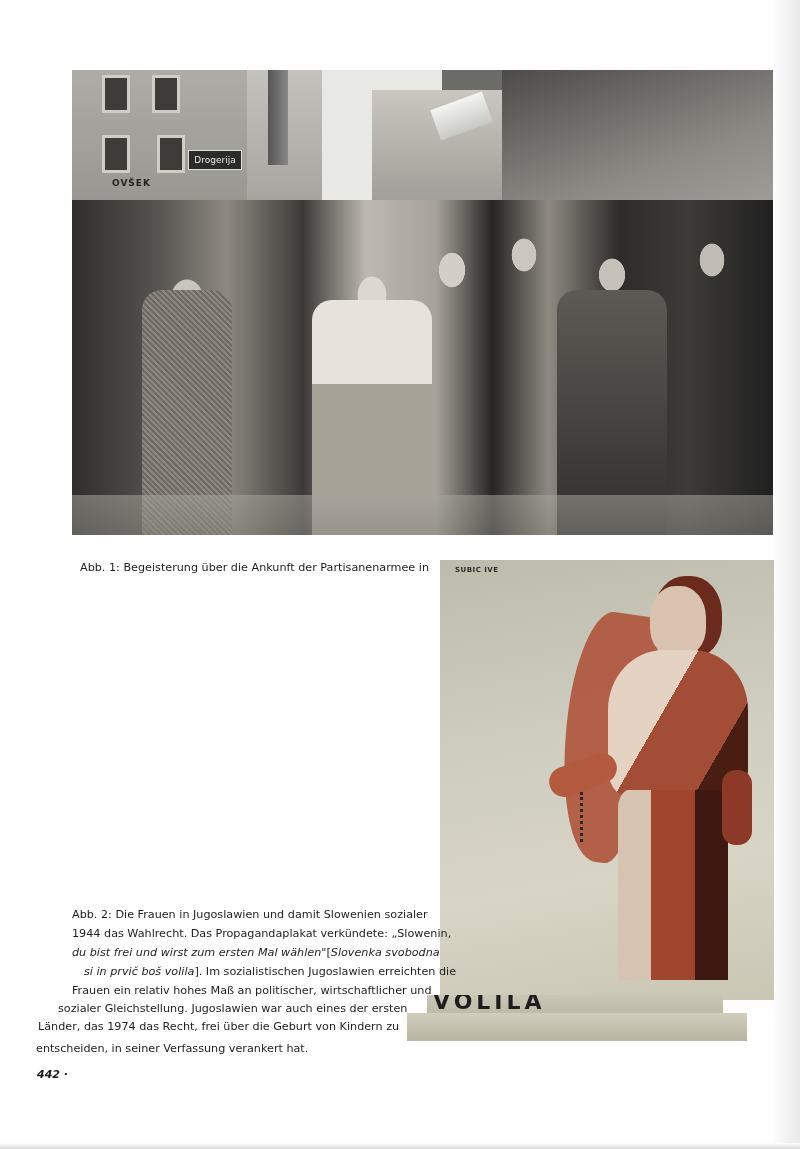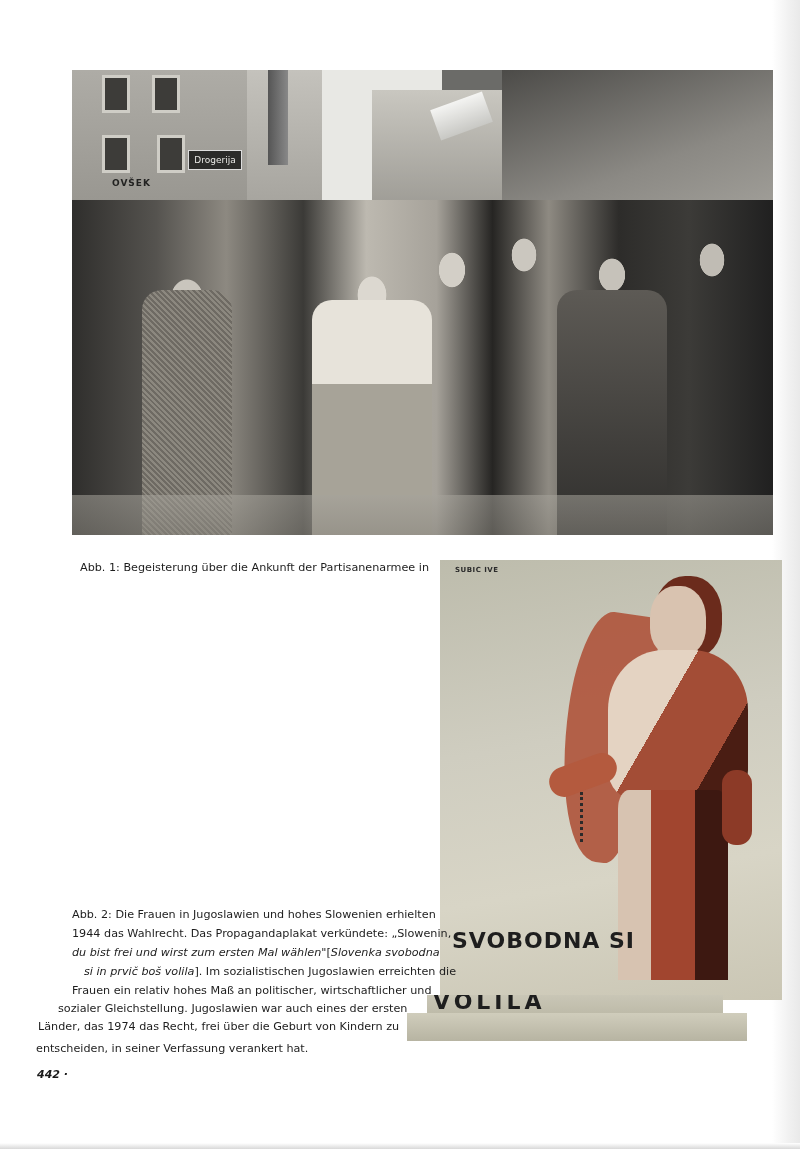--- a/index.html
+++ b/index.html
@@ -60,21 +60,20 @@
   .cap1 { left:72px; top:558px; width:350px;margin-left:8px; }
   .cap2-line { position:absolute; font-size:11.2px; line-height:19px; color:#1d1d1d; white-space:nowrap; }
   .cap2-line i { font-style: italic; }
   .page-number { position:absolute; left:37px; top:1068px; font-size:11px; font-weight:bold; color:#1a1a1a;font-style:italic; }
 
   
   .poster {
     position:absolute; left:440px; top:560px; width:334px; height:440px;
     background: linear-gradient(170deg, #bdbcac 0%, #cfcdc0 40%, #d8d5c6 70%, #cac6b4 100%);
     overflow:hidden;
-    padding-left:8px;
   }
   .poster .artist { position:absolute; left:15px; top:6px; font-size:7px; font-weight:bold; color:#2b2b2b; letter-spacing:.5px; }
   .poster .red-brush { position:absolute; left:125px; top:52px; width:80px; height:250px; background:#b05a41; border-radius:40% 10% 30% 60%; transform:rotate(8deg); opacity:.95; }
   .poster .woman-head { position:absolute; left:210px; top:26px; width:56px; height:70px; background:#d9c3b0; border-radius:45% 45% 40% 40%; box-shadow: 10px -4px 0 6px #6b2b1c; }
   .poster .woman-body { position:absolute; left:168px; top:90px; width:140px; height:150px; background:linear-gradient(120deg,#e4d3c2 0 40%, #a34d36 40% 75%, #4a1d13 75%); border-radius:40% 40% 20% 20%; }
   .poster .woman-skirt { position:absolute; left:178px; top:230px; width:110px; height:190px; background:linear-gradient(90deg,#d7c3b1 0 30%, #a1452f 30% 70%, #3d1811 70%); border-radius:10% 10% 0 0; }
   .poster .arm-l { position:absolute; left:108px; top:200px; width:70px; height:30px; background:#b45a3e; border-radius:20px; transform:rotate(-20deg); }
   .poster .arm-r { position:absolute; left:282px; top:210px; width:30px; height:75px; background:#8c3a27; border-radius:14px; }
   .poster .chain { position:absolute; left:140px; top:232px; width:8px; height:50px; border-left:3px dotted #2a2a2a; }
   .poster .t1 { position:absolute; left:12px; top:305px; font-family:"DejaVu Sans", sans-serif; font-weight:bold; font-size:44px; letter-spacing:1px; color:#1e1e1e; line-height:50px; }
@@ -123,29 +122,28 @@
 
 <div class="poster">
   <div class="artist">SUBIC IVE</div>
   <div class="red-brush"></div>
   <div class="woman-head"></div>
   <div class="woman-body"></div>
   <div class="woman-skirt"></div>
   <div class="arm-l"></div>
   <div class="arm-r"></div>
   <div class="chain"></div>
-  <div class="t2">SVOBODNA SI</div>
 </div>
 <div class="strip1">
   <span>VOLILA</span>
 </div>
 <div class="strip2"></div>
 
 <div>
-  <div class="cap2-line" style="left:72px;top:905px">Abb. 2: Die Frauen in Jugoslawien und hohes Slowenien erhielten</div>
+  <div class="cap2-line" style="left:72px;top:905px">Abb. 2: Die Frauen in Jugoslawien und damit Slowenien sozialer</div>
   <div class="cap2-line" style="left:72px;top:924px">1944 das Wahlrecht. Das Propagandaplakat verkündete: „Slowenin,</div>
   <div class="cap2-line" style="left:72px;top:943px"><i>du bist frei und wirst zum ersten Mal wählen</i><span>"[</span><i>Slovenka svobodna</i></div>
   <div class="cap2-line" style="left:84px;top:962px"><i>si in prvič boš volila</i><span>]. Im sozialistischen Jugoslawien erreichten die</span></div>
   <div class="cap2-line" style="left:72px;top:981px">Frauen ein relativ hohes Maß an politischer, wirtschaftlicher und</div>
   <div class="cap2-line" style="left:58px;top:999px">sozialer Gleichstellung. Jugoslawien war auch eines der ersten</div>
   <div class="cap2-line" style="left:38px;top:1017px">Länder, das 1974 das Recht, frei über die Geburt von Kindern zu</div>
   <div class="cap2-line" style="left:36px;top:1039px">entscheiden, in seiner Verfassung verankert hat.</div>
 </div>
 
 <div class="page-number">442 ·</div>

